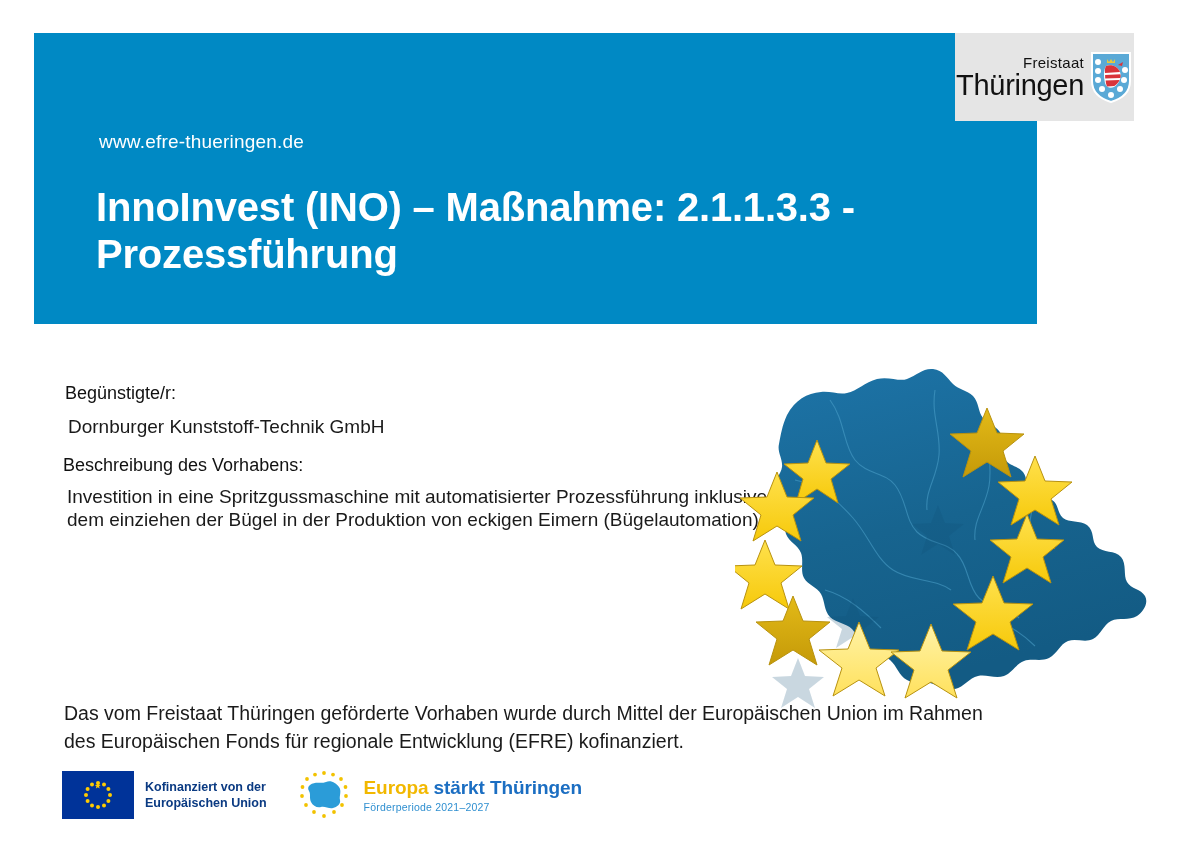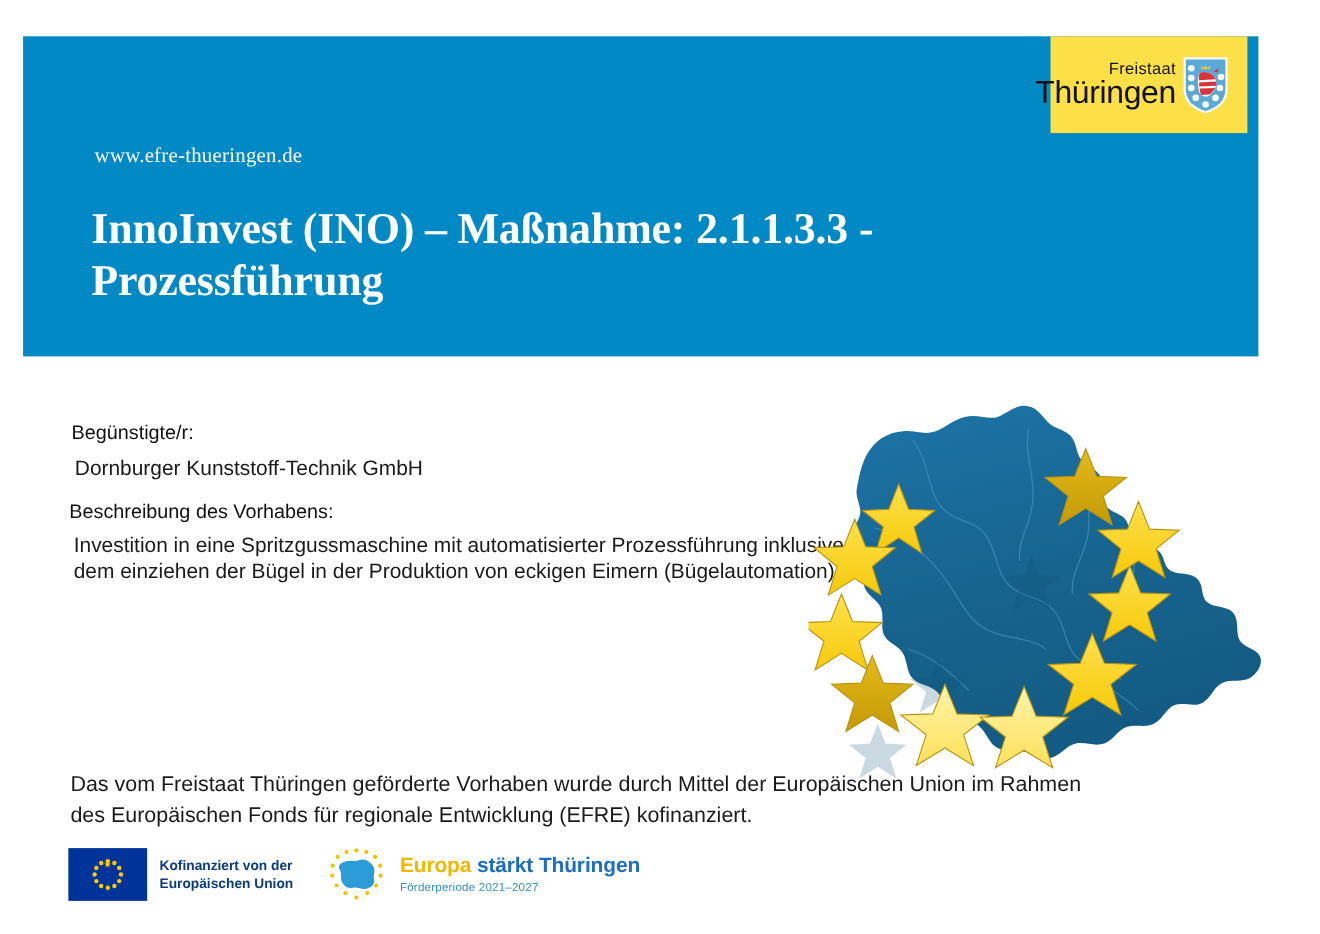--- a/index.html
+++ b/index.html
@@ -18,26 +18,25 @@
   .poster {
     position: relative;
     width: 1200px;
     height: 849px;
     background: #ffffff;
   }
 
   
   .header-band {
     position: absolute;
-    left: 21px;
+    left: 34px;
     top: 33px;
-    width: 1123px;
+    width: 1003px;
     height: 291px;
     background: #0089c4;
-    font-family: Liberation Serif, serif;
   }
   .site-url {
     position: absolute;
     left: 65px;
     top: 98px;
     font-size: 19px;
     color: #ffffff;
     letter-spacing: 0.2px;
     font-weight: 400;
   }
@@ -53,25 +52,25 @@
     letter-spacing: -0.2px;
   }
 
   
   .logo-box {
     position: absolute;
     left: 955px;
     top: 33px;
     width: 179px;
     height: 88px;
-    background: #fde047;
+    background: #e5e5e5;
     display: flex;
     align-items: center;
     justify-content: flex-end;
-    padding-right: 17px;
+    padding-right: 2px;
     box-sizing: border-box;
   }
   .logo-wordmark {
     display: flex;
     flex-direction: column;
     align-items: flex-end;
     margin-right: 6px;
     line-height: 1;
   }
   .logo-freistaat {

